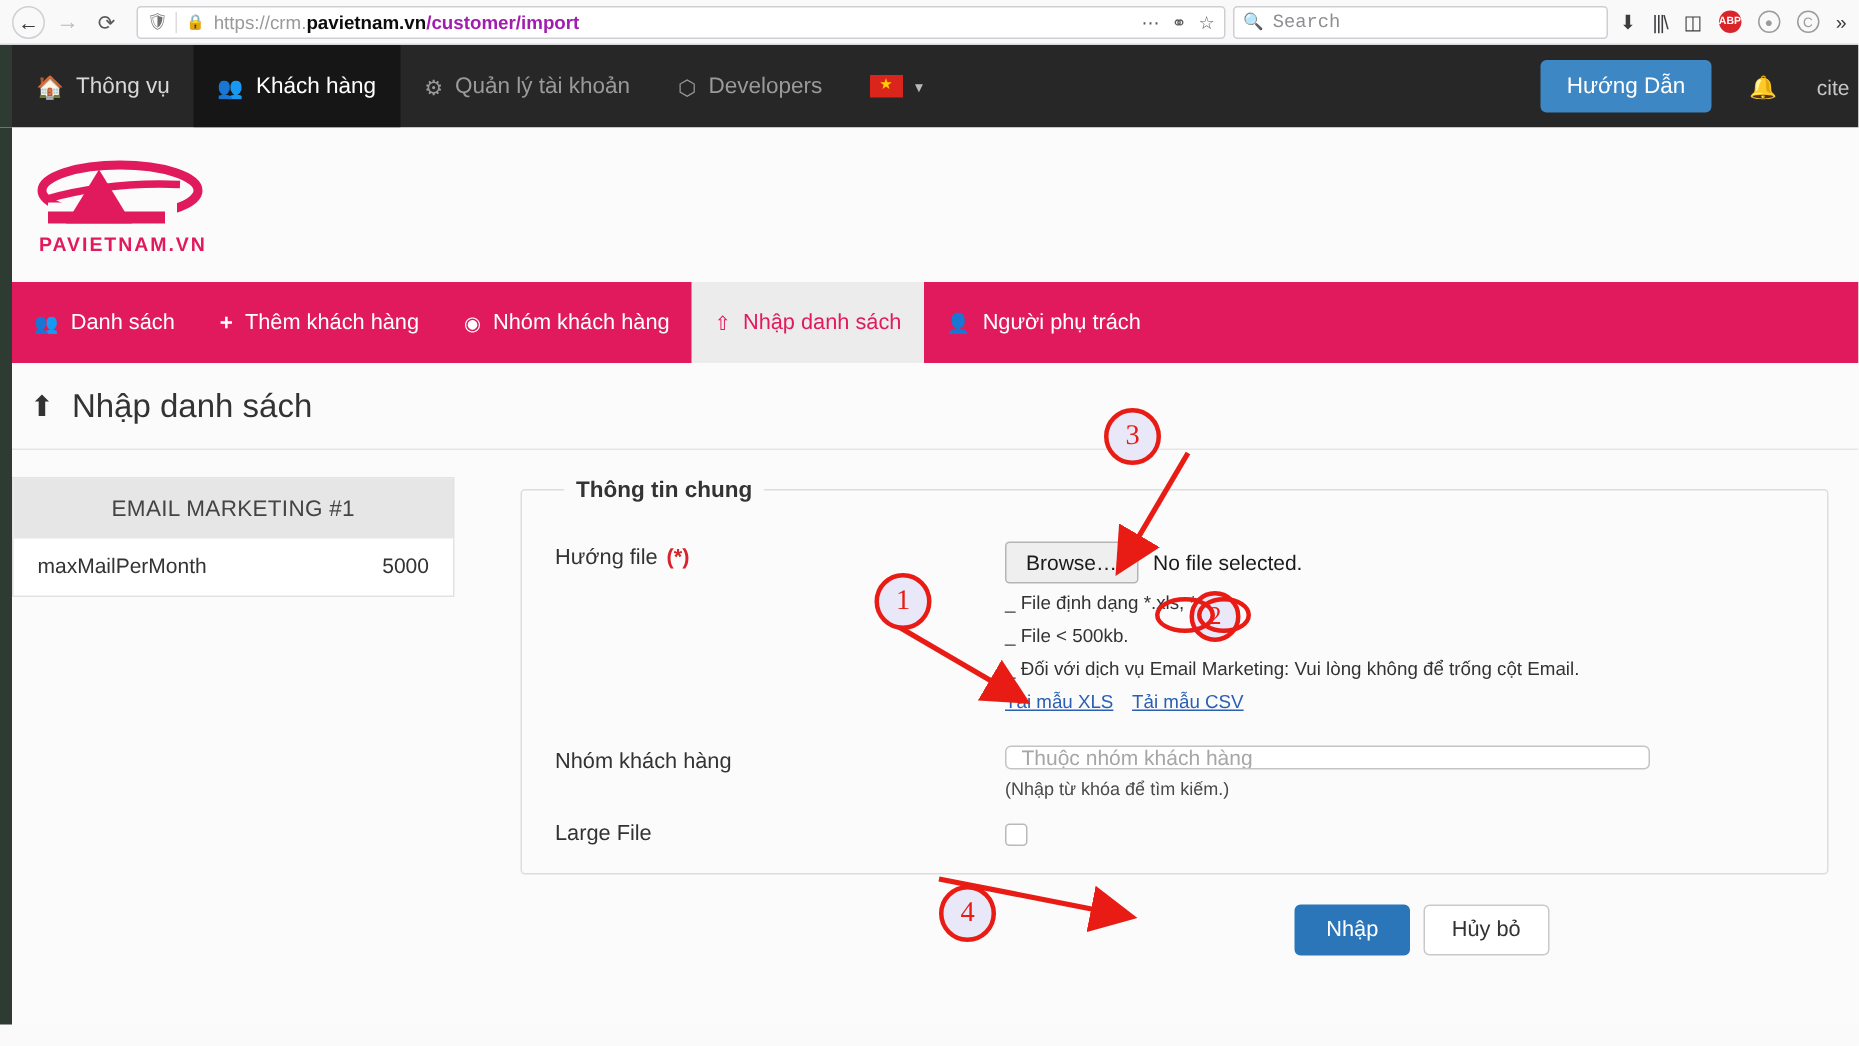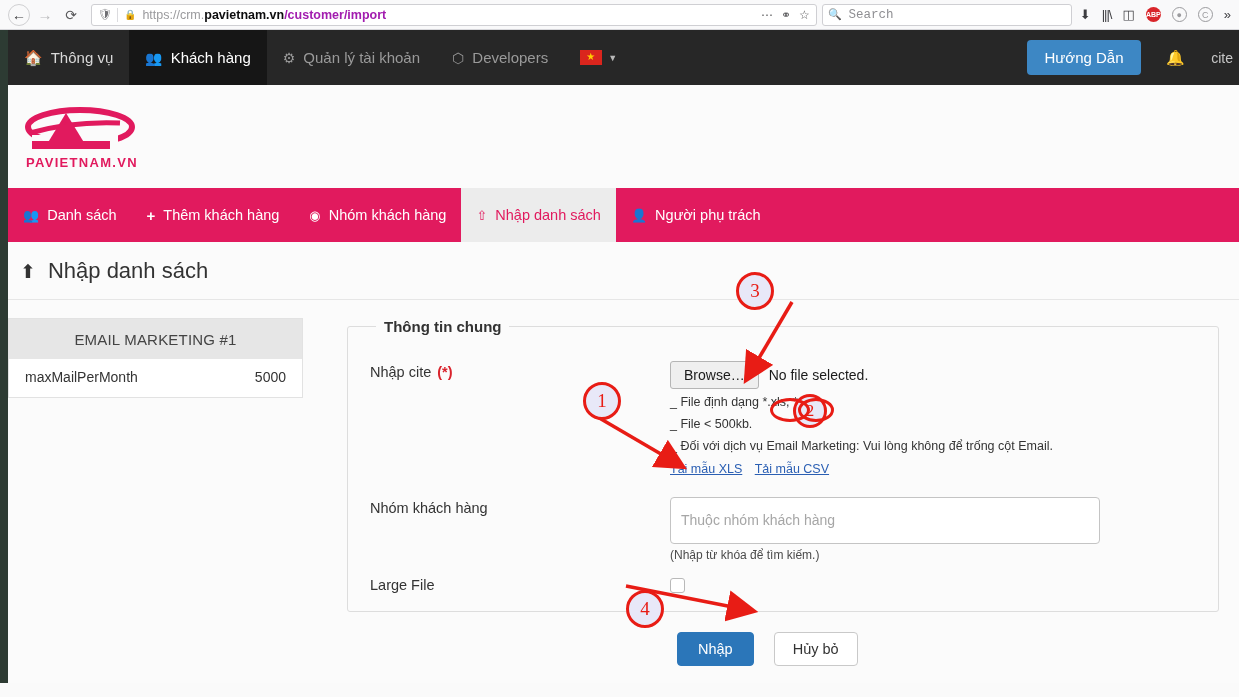--- a/index.html
+++ b/index.html
@@ -194,36 +194,36 @@
     background:#efefef;border:1px solid #b5b5b5;border-radius:3px;
     font-size:14px;color:#1a1a1a;padding:5px 13px;cursor:pointer;
     font-family:"Liberation Sans",sans-serif;
   }
   .nofile{ font-size:14px;color:#1a1a1a;}
   .hint{ font-size:12.5px;color:#333;margin-top:5px;line-height:1.35;}
   .linkrow{ margin-top:4px; }
   .linkrow a{ color:#2b5fb3;font-size:12.5px;text-decoration:underline;margin-right:8px;}
 
   .textinput{
-    width:430px;height:47px;
+    width:430px;height:16px;
     border:1px solid #c4c4c4;border-radius:4px;
     background:#fff;padding:0 10px;font-size:14px;color:#333;
     font-family:"Liberation Sans",sans-serif;
   }
   .textinput::placeholder{ color:#a6a6a6; }
   .subhint{ font-size:12px;color:#4a4a4a;margin-top:4px;}
   .chk{
     width:15px;height:15px;
     border:1px solid #b9b9b9;border-radius:3px;background:#fff;
     display:block;margin-top:4px;cursor:pointer;
   }
 
   .actions{
     margin-top:20px;margin-left:330px;
-    display:flex;gap:20px;align-items:center;
+    display:flex;gap:9px;align-items:center;justify-content:center;
   }
   .btn-primary{
     background:#2b76b9;color:#fff;border:1px solid #2b76b9;
     font-size:14.5px;padding:8px 20px;border-radius:4px;cursor:pointer;
     font-family:"Liberation Sans",sans-serif;
   }
   .btn-default{
     background:#fff;color:#333;border:1px solid #c9c9c9;
     font-size:14.5px;padding:8px 18px;border-radius:4px;cursor:pointer;
     font-family:"Liberation Sans",sans-serif;
@@ -384,21 +384,21 @@
       <span>5000</span>
     </div>
   </div>
 
   <div class="formarea">
     <fieldset class="panel">
       <legend>Thông tin chung</legend>
 
       <div class="frow">
         <div class="flabel">
-          <span>Nhập cite</span><span class="req">(*)</span>
+          <span>Hướng file</span><span class="req">(*)</span>
         </div>
         <div class="fctl">
           <div class="fileline">
             <button class="browse-btn">Browse…</button>
             <span class="nofile">No file selected.</span>
           </div>
           <div class="hint">_ File định dạng *.xls, *.csv.</div>
           <div class="hint">_ File &lt; 500kb.</div>
           <div class="hint">_ Đối với dịch vụ Email Marketing: Vui lòng không để trống cột Email.</div>
           <div class="linkrow">

